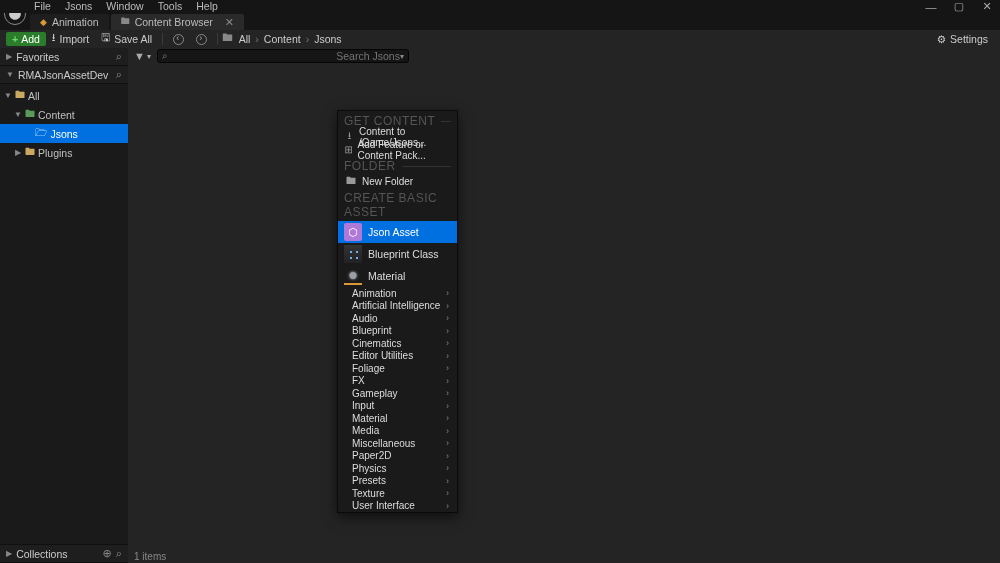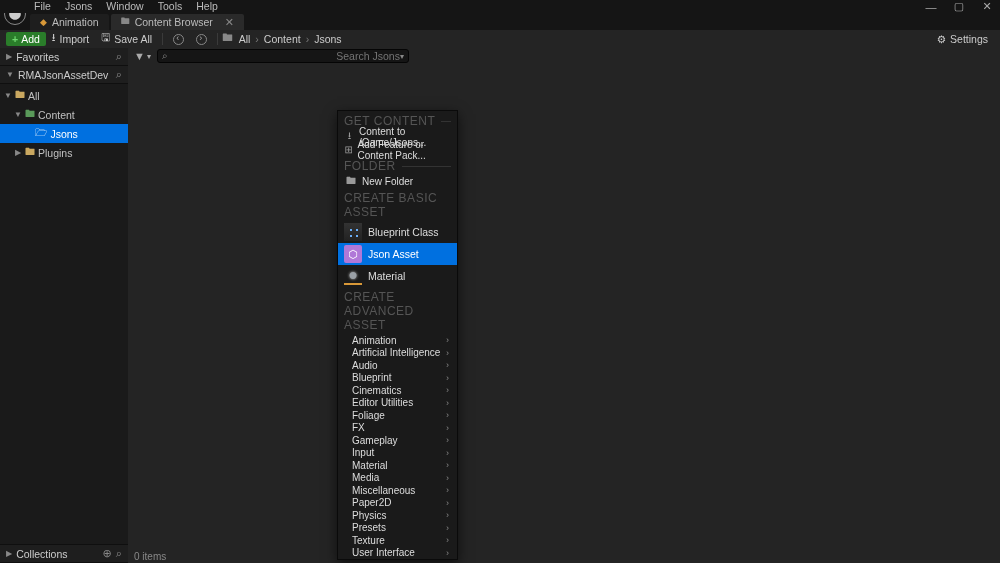--- a/index.html
+++ b/index.html
@@ -233,34 +233,33 @@
           <span>Add Feature or Content Pack...</span>
         </div>
 
         <div class="ctx-section-label">FOLDER</div>
         <div class="ctx-item">
           <span class="ci-icon">🖿</span>
           <span>New Folder</span>
         </div>
 
         <div class="ctx-section-label">CREATE BASIC ASSET</div>
+        <div class="ctx-basic-item highlighted">
+          <span class="bi-icon json"></span>
+          <span class="bi-label">Json Asset</span>
+        </div>
         <div class="ctx-basic-item">
           <span class="bi-icon bp"></span>
           <span class="bi-label">Blueprint Class</span>
         </div>
-        <div class="ctx-basic-item highlighted">
-          <span class="bi-icon json"></span>
-          <span class="bi-label">Json Asset</span>
-        </div>
         <div class="ctx-basic-item">
           <span class="bi-icon material underline-orange"></span>
           <span class="bi-label">Material</span>
         </div>
 
-        <div class="ctx-section-label">CREATE ADVANCED ASSET</div>
         <div id="adv-list">
             <div class="ctx-adv">
               <span>Animation</span>
               <span class="chev">›</span>
             </div>
             <div class="ctx-adv">
               <span>Artificial Intelligence</span>
               <span class="chev">›</span>
             </div>
             <div class="ctx-adv">
@@ -325,16 +324,16 @@
             </div>
             <div class="ctx-adv">
               <span>User Interface</span>
               <span class="chev">›</span>
             </div>
           </div>
       </div>
 
     </div>
     <div class="status-bar">
-      <span>0 items</span>
+      <span>1 items</span>
     </div>
   </div>
 </div>
 
 </body></html>

